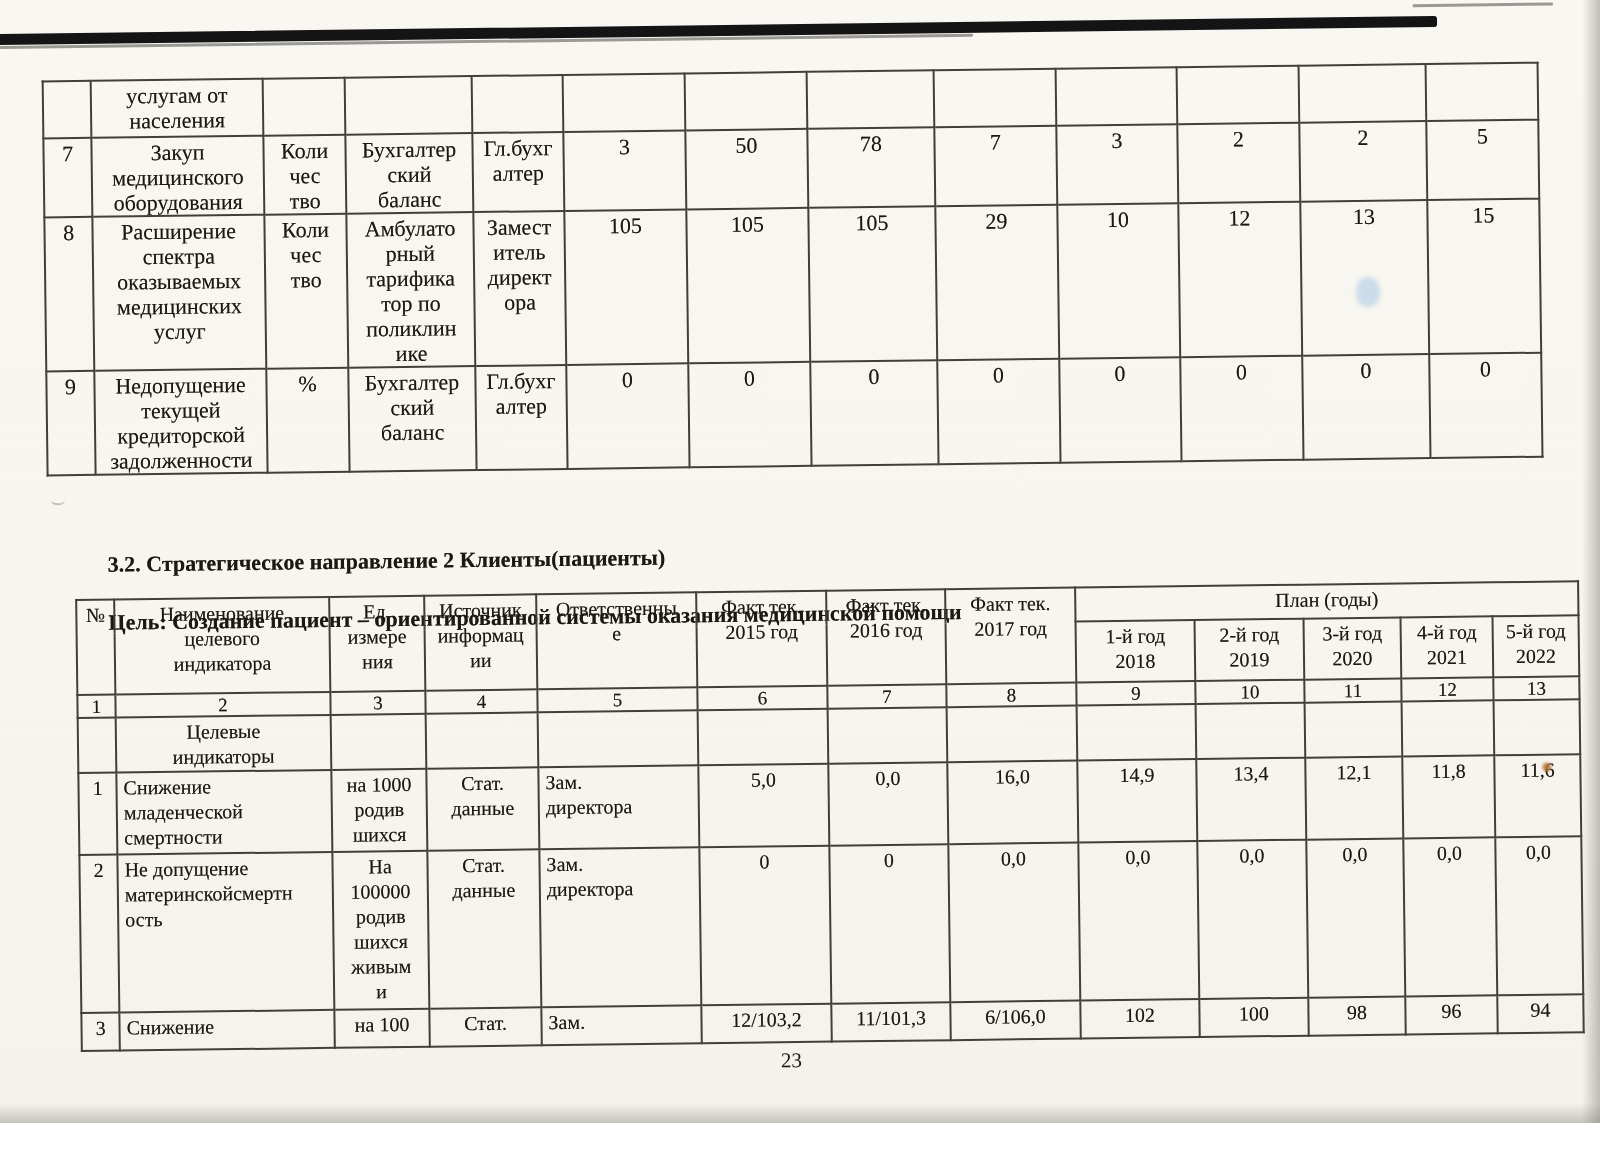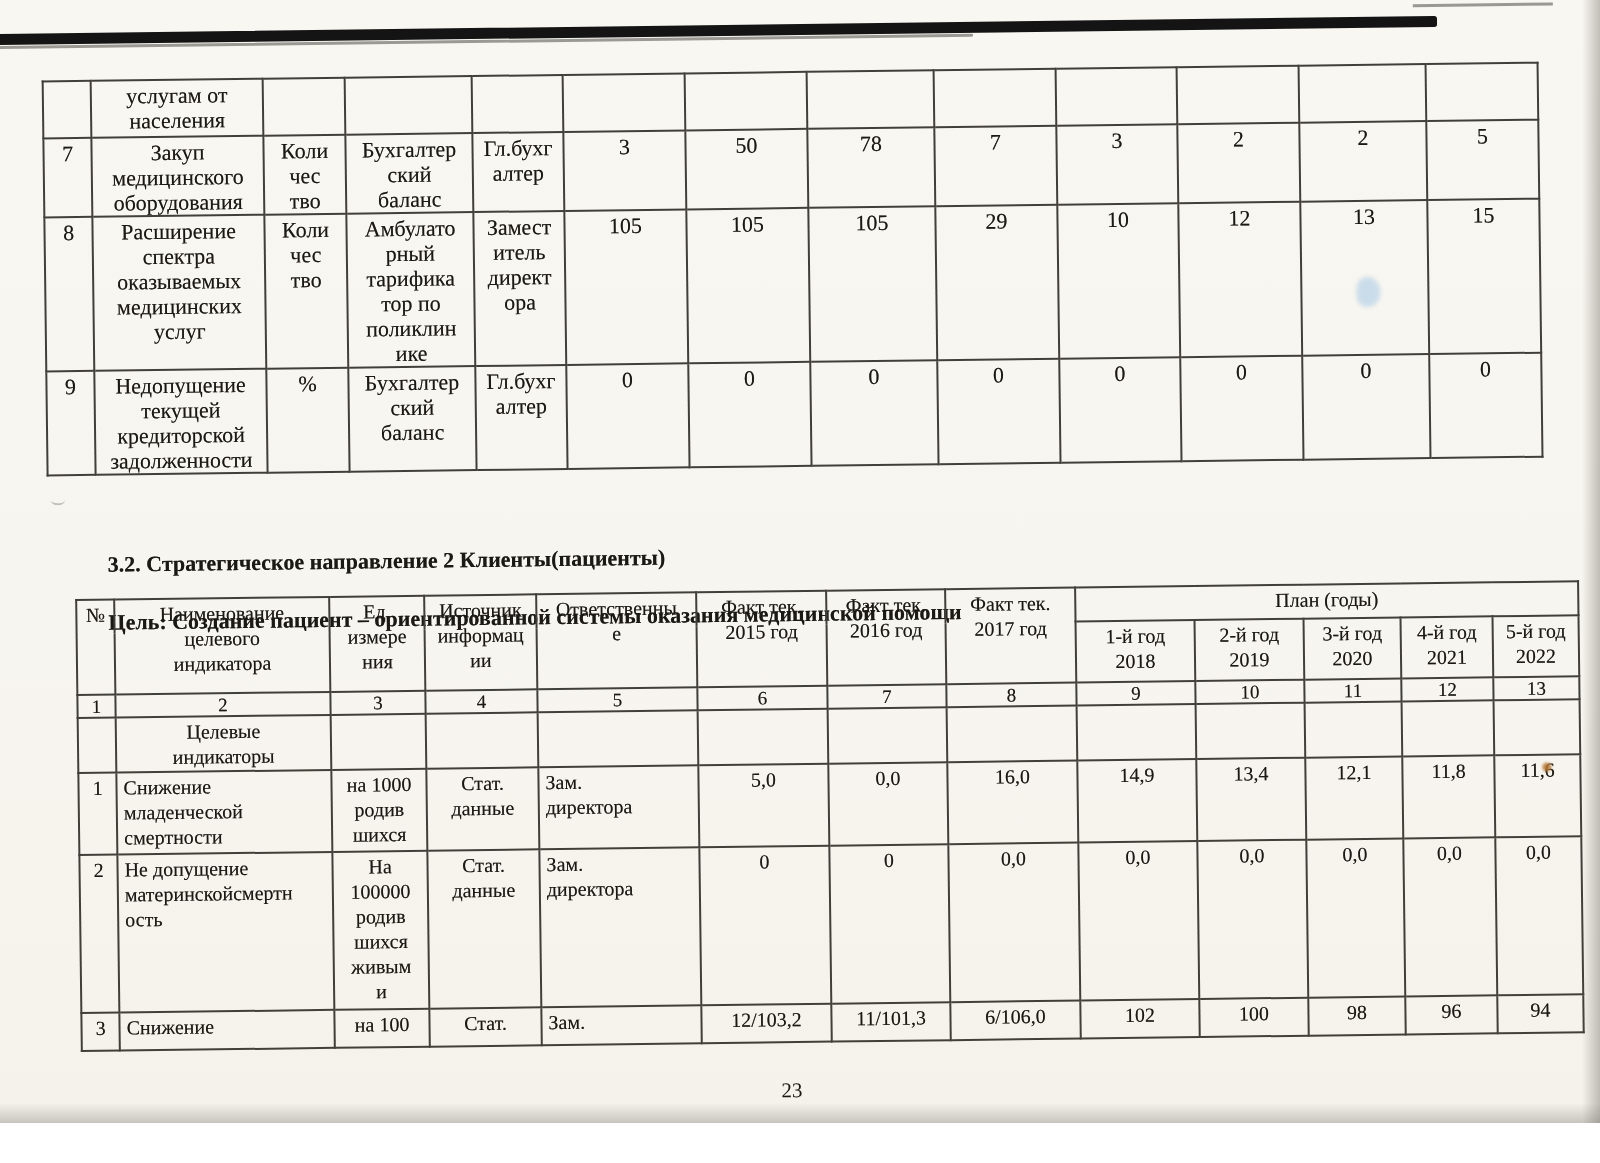--- a/index.html
+++ b/index.html
@@ -15,21 +15,21 @@
   td{border:2px solid #413f39; vertical-align:top; text-align:center;
      white-space:pre-line; overflow:hidden; padding:2px 3px 0 3px;
      text-shadow:0 0 0.5px rgba(30,28,22,0.55);}
   #t1{left:48px; top:71px; width:1495px; font-size:22px; line-height:25px;}
   #t2{left:75px; top:590px; width:1502px; font-size:20px; line-height:25px;}
   #t2 td.tl{text-align:left; padding-left:6px;}
   #t2 tr.numrow td{padding:0; line-height:21px; font-size:19px;}
   .headings{position:absolute; left:108px; top:512px; font-weight:bold;
             font-size:22px; line-height:29px; white-space:pre-line;
             text-shadow:0 0 0.5px rgba(20,18,14,0.6);}
-  .pagenum{position:absolute; left:775px; top:1078px; font-size:21px;}
+  .pagenum{position:absolute; left:775px; top:1048px; font-size:21px;}
   
   .bar-top{position:absolute; left:-8px; top:24px; width:1452px; height:11px;
            background:#141414; border-radius:6px 3px 3px 6px;}
   .bar-top-fuzz{position:absolute; left:0px; top:36px; width:980px; height:3px;
            background:rgba(40,38,34,0.45); border-radius:2px;}
   .bar-top-tail{position:absolute; left:1420px; top:12px; width:140px; height:3px;
            background:rgba(60,58,54,0.5);}
   .edge-right{position:absolute; right:0; top:0; width:18px; height:100%;
            background:linear-gradient(to right, rgba(125,121,112,0), rgba(125,121,112,0.45));}
   .edge-bottom{position:absolute; left:0; bottom:0; width:100%; height:20px;

